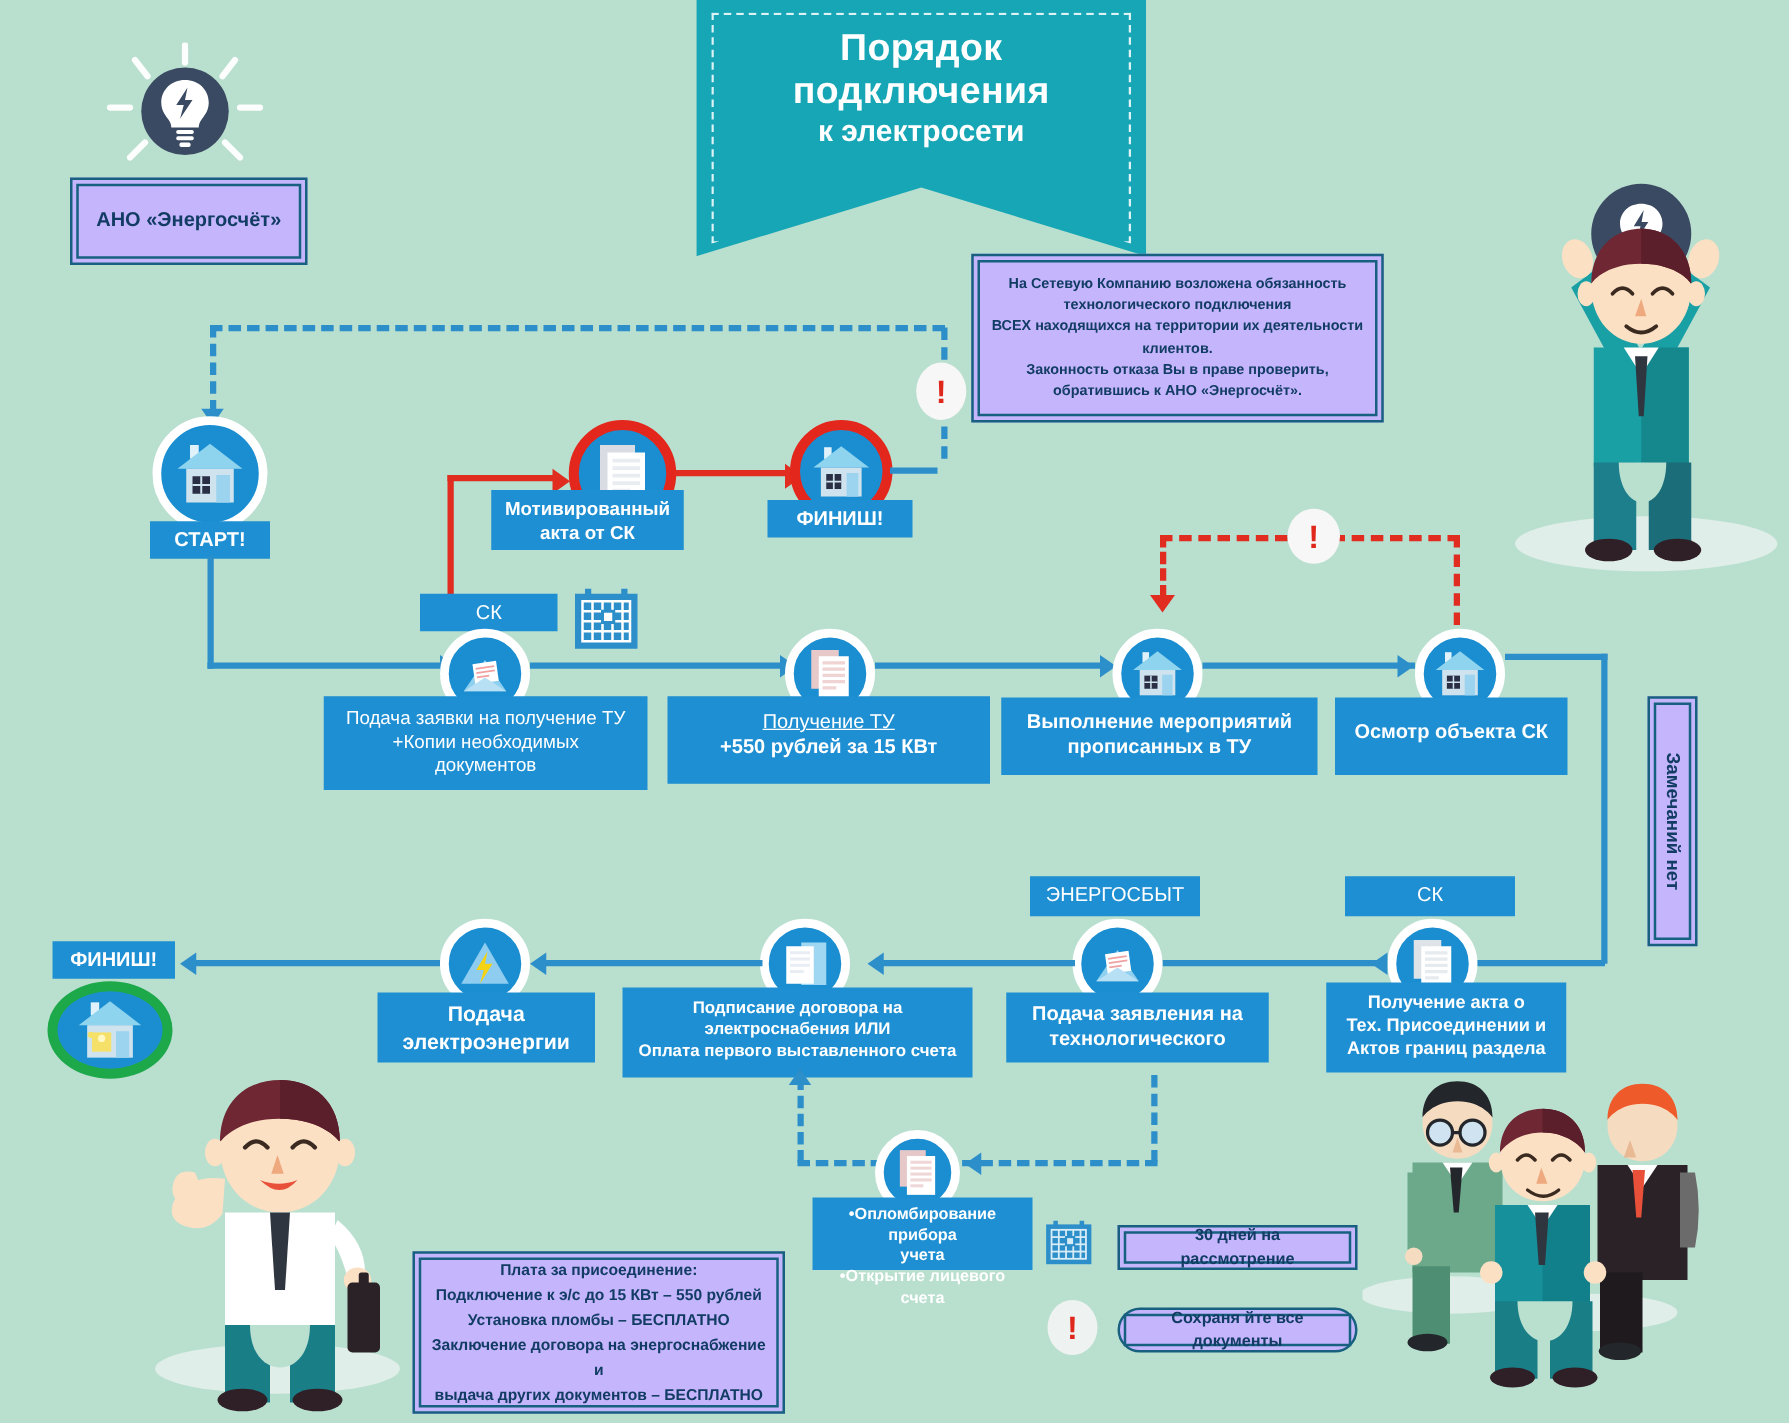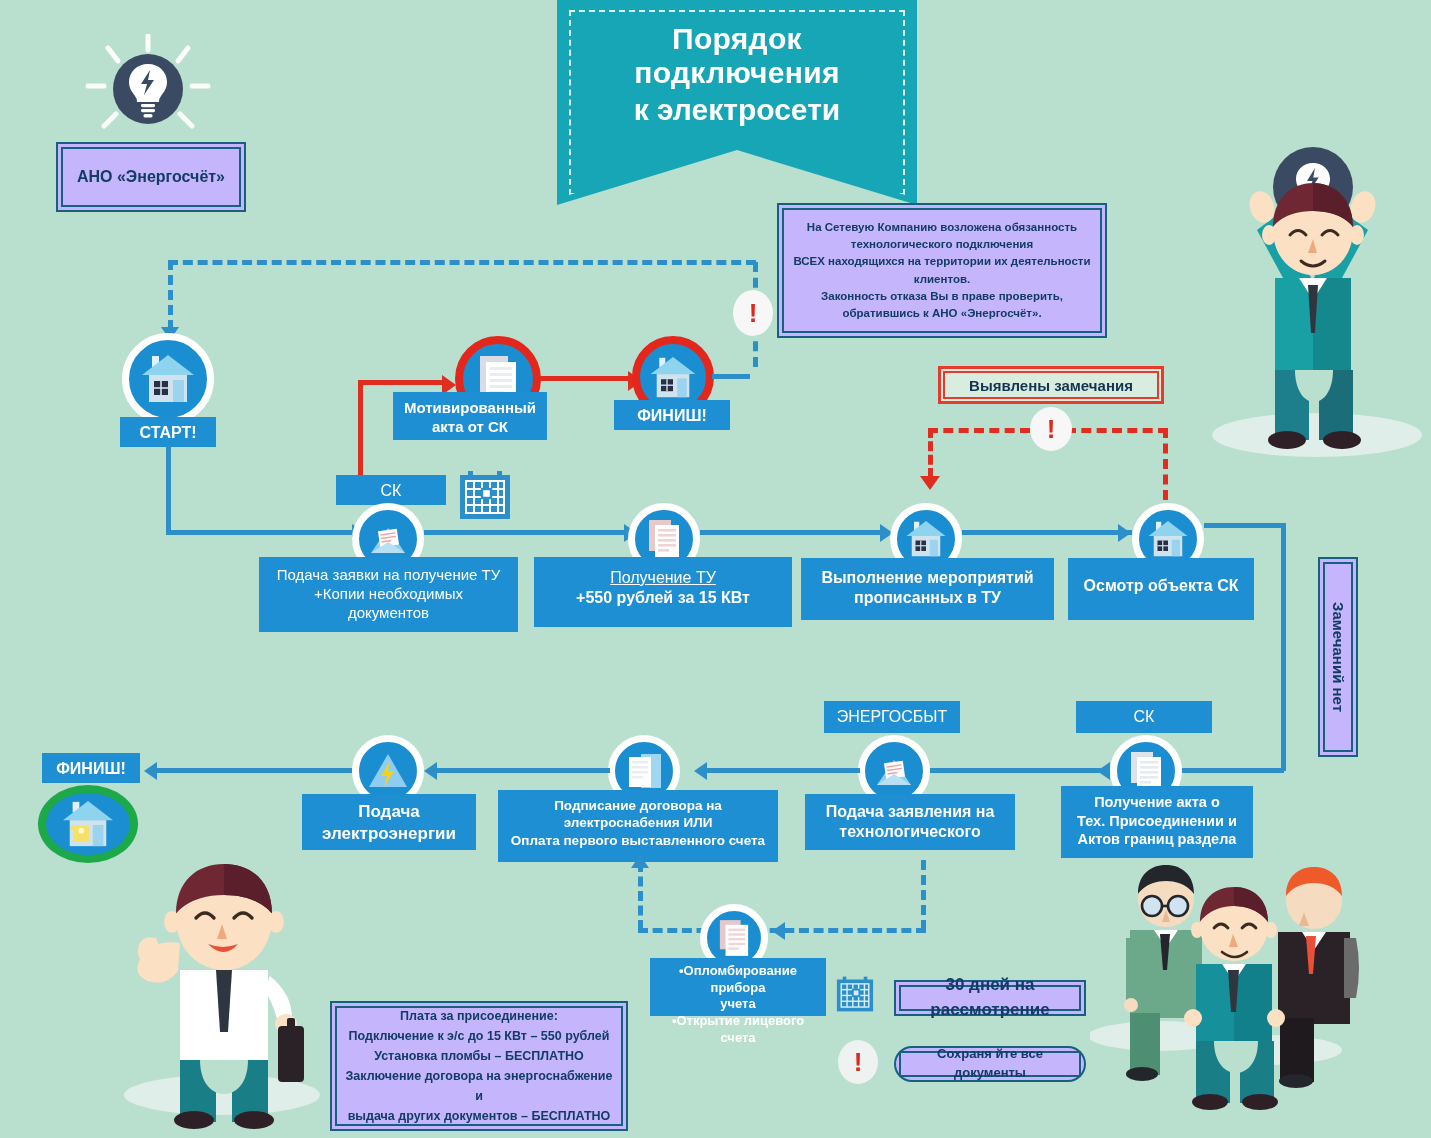--- a/index.html
+++ b/index.html
@@ -90,21 +90,21 @@
     border:2px dashed rgba(255,255,255,.85);
     clip-path:polygon(0 0,336px 0,336px 185px,168px 132px,0 185px);
     box-sizing:border-box;
   }
   #banner .title{
     position:absolute;left:0;top:22px;width:360px;
     color:#fff;text-align:center;font-weight:bold;
     line-height:1.12;padding:0 18px;box-sizing:border-box;
   }
   #banner .t1{font-size:30px;letter-spacing:.3px;}
-  #banner .t2{font-size:30px;margin-top:4px;text-align:center;}
+  #banner .t2{font-size:24px;margin-top:4px;text-align:center;}
 
   
   .excl{
     border-radius:50%;background:#f7f7f7;
     display:flex;align-items:center;justify-content:center;
     color:#e0271c;font-weight:bold;
   }
 
   
   .vlabel{
@@ -331,23 +331,20 @@
         </g>
     </svg>
   </div>
   <div class="abs bluebox" style="left:534px;top:557px;width:258px;height:70px;font-size:16px;padding-top:11px;">
     <div style="font-weight:normal;text-decoration:underline;">Получение ТУ</div>
     <div>+550 рублей за 15 КВт</div>
   </div>
   <div class="abs hline" style="left:700px;top:530px;width:184px;"></div>
   <div class="abs arrow-r" style="left:880px;top:524px;"></div>
 
-  <div class="abs redframe" style="left:938px;top:366px;width:226px;height:38px;">
-    <div class="inner" style="font-size:15px;">Выявлены замечания</div>
-  </div>
   <div class="abs dashed-h-red" style="left:928px;top:428px;width:240px;"></div>
   <div class="abs dashed-v-red" style="left:928px;top:428px;height:50px;"></div>
   <div class="abs arrow-d-red" style="left:920px;top:476px;"></div>
   <div class="abs dashed-v-red" style="left:1163px;top:428px;height:72px;"></div>
   <div class="abs excl" style="left:1030px;top:407px;width:42px;height:44px;font-size:26px;">!</div>
 
   <div class="abs node" style="left:890px;top:503px;width:72px;height:72px;">
     <svg width="42" height="40" viewBox="0 0 56 52">
       <rect x="12" y="3" width="7" height="11" fill="#dff1fb"></rect>
       <path d="M28 2 L54 22 H2 Z" fill="#8fd4ef"></path>
@@ -540,21 +537,21 @@
           <rect x="27" y="37" width="6" height="6"></rect>
           <rect x="35" y="37" width="6" height="6"></rect>
           <rect x="43" y="37" width="4" height="6"></rect>
       </g>
       <rect x="26" y="20" width="9" height="9" fill="none" stroke="#2d8fc9" stroke-width="2.4"></rect>
       <rect x="12" y="2" width="5" height="8" fill="#2d8fc9"></rect>
       <rect x="41" y="2" width="5" height="8" fill="#2d8fc9"></rect>
     </svg>
   </div>
   <div class="abs framebox" style="left:894px;top:980px;width:192px;height:36px;">
-    <div class="inner" style="font-size:17px;">30 дней на рассмотрение</div>
+    <div class="inner" style="font-size:13px;">30 дней на рассмотрение</div>
   </div>
 
   <div class="abs excl" style="left:838px;top:1040px;width:40px;height:44px;font-size:26px;background:#eef3f1;">!</div>
   <div class="abs framebox" style="left:894px;top:1046px;width:192px;height:36px;border-radius:18px;">
     <div class="inner" style="font-size:13px;">Сохраня йте все документы</div>
   </div>
 
   <div class="abs" style="left:110px;top:848px;width:250px;height:285px;">
     <svg width="250" height="285" viewBox="0 0 250 285">
       <ellipse cx="112" cy="247" rx="98" ry="20" fill="#dfeee8"></ellipse>

